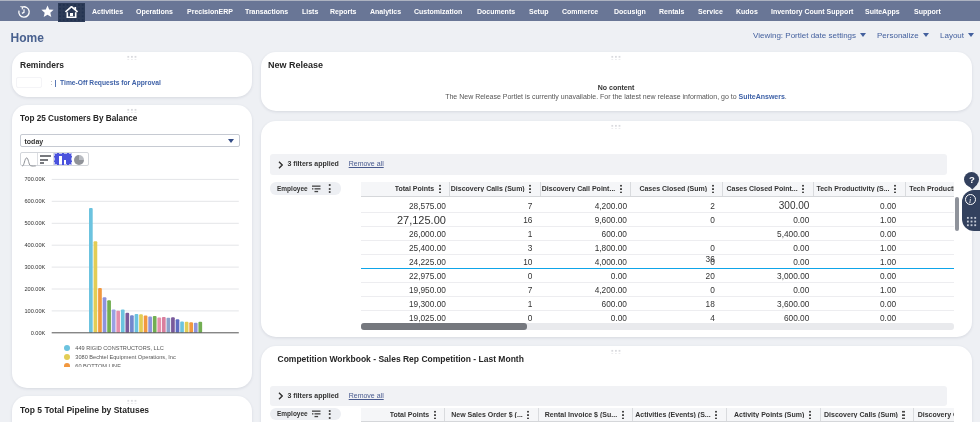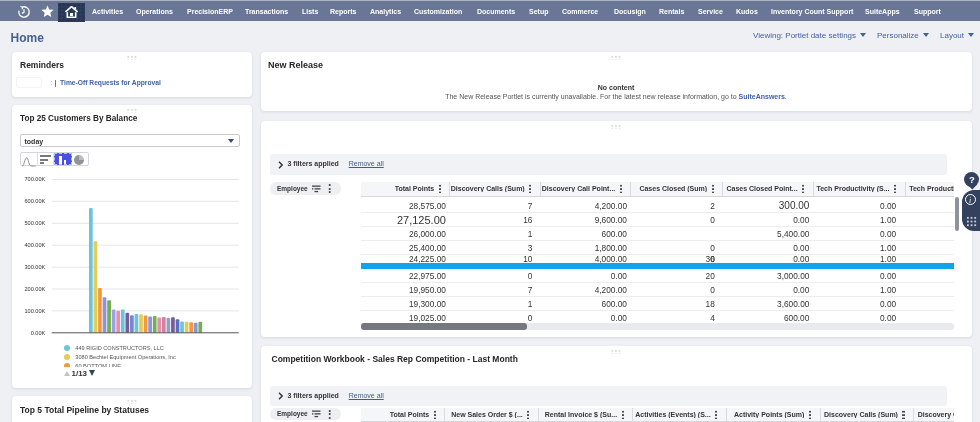--- a/index.html
+++ b/index.html
@@ -1,18 +1,18 @@
 <!DOCTYPE html>
 <html><head><meta charset="utf-8">
 <style>
 * { margin:0; padding:0; box-sizing:border-box; }
 html,body { width:980px; height:422px; overflow:hidden; }
 body { font-family:"Liberation Sans", sans-serif; background:#eef0f4; position:relative; }
 .abs { position:absolute; }
-.card { position:absolute; background:#fff; border-radius:4px; box-shadow:0 1px 3px rgba(55,60,90,0.13); }
+.card { position:absolute; background:#fff; border-radius:15px; box-shadow:0 1px 3px rgba(55,60,90,0.13); }
 .dots { position:absolute; width:11px; height:5px; left:50%; top:3px; transform:translateX(-50%);
   background-image:radial-gradient(circle, #d9dade 0.8px, transparent 0.9px); background-size:3.6px 3.6px; }
 .ctitle { position:absolute; font-weight:bold; color:#262626; font-size:8.5px; }
 .navitem { position:absolute; top:6.5px; color:#fff; font-weight:bold; font-size:7px; white-space:nowrap; }
 .toplink { position:absolute; color:#44609e; font-size:8px; white-space:nowrap; }
 .caret { display:inline-block; width:0; height:0; border-left:3.2px solid transparent; border-right:3.2px solid transparent; border-top:4px solid #44609e; margin-left:4px; position:relative; top:-1px;}
 </style></head>
 <body>
 
 <div class="abs" style="left:0;top:0;width:980px;height:20.5px;background:#697696;border-top:1.5px solid #adb3c1;">
@@ -131,25 +131,20 @@
       <line x1="39.7" y1="162.8" x2="226.8" y2="162.8" stroke="#555" stroke-width="1"></line>
     </svg>
 <div class="abs" style="left:0;top:237.8px;width:240px;height:24px;overflow:hidden;">
 <div class="abs" style="left:52.3px;top:2.0px;width:6.3px;height:6.3px;border-radius:50%;background:#6cc3df;"></div>
 <div class="abs" style="left:63.8px;top:2.0px;font-size:5.6px;color:#555;">449 RIGID CONSTRUCTORS, LLC</div>
 <div class="abs" style="left:52.3px;top:10.9px;width:6.3px;height:6.3px;border-radius:50%;background:#e3cd55;"></div>
 <div class="abs" style="left:63.8px;top:10.9px;font-size:5.6px;color:#555;">3080 Bechtel Equipment Operations, Inc</div>
 <div class="abs" style="left:52.3px;top:19.8px;width:6.3px;height:6.3px;border-radius:50%;background:#f2983f;"></div>
 <div class="abs" style="left:63.8px;top:19.8px;font-size:5.6px;color:#555;">60 BOTTOM LINE</div>
 </div>
-<div class="abs" style="left:0;top:263px;width:240px;height:14px;">
- <div class="abs" style="left:52px;top:2.5px;width:0;height:0;border-left:3.4px solid transparent;border-right:3.4px solid transparent;border-bottom:5.5px solid #c0c3c8;"></div>
- <div class="abs" style="left:60px;top:0.5px;font-size:8px;font-weight:bold;color:#333;">1/13</div>
- <div class="abs" style="left:77px;top:2px;width:0;height:0;border-left:3.8px solid transparent;border-right:3.8px solid transparent;border-top:6px solid #33415e;"></div>
-</div>
 </div>
 <div class="card" style="left:11.5px;top:395.5px;width:240px;height:45px;">
 <div class="dots"></div>
 <div class="ctitle" style="left:8.5px;top:9px;">Top 5 Total Pipeline by Statuses</div>
 </div>
 <div class="card" style="left:260.5px;top:52px;width:711px;height:59px;">
 <div class="dots"></div>
 <div class="ctitle" style="left:7.5px;top:8px;font-size:9px;">New Release</div>
 <div class="abs" style="left:0;top:32px;width:711px;text-align:center;font-size:7px;font-weight:bold;color:#333;">No content</div>
 <div class="abs" style="left:0;top:41.3px;width:711px;text-align:center;font-size:7px;color:#555;">The New Release Portlet is currently unavailable. For the latest new release information, go to <span style="color:#3f62a8;font-weight:bold;">SuiteAnswers</span>.</div>
@@ -232,21 +227,21 @@
       </div>
       <div style="display:flex;height:14px;border-bottom:1px solid #ededf0;">
         <div style="width:88.7px;display:flex;align-items:center;justify-content:flex-end;padding-right:3.5px;font-size:8.3px;color:#333;">25,400.00</div>
         <div style="width:90.5px;display:flex;align-items:center;justify-content:flex-end;padding-right:7.5px;font-size:8.3px;color:#333;">3</div>
         <div style="width:90.6px;display:flex;align-items:center;justify-content:flex-end;padding-right:3.5px;font-size:8.3px;color:#333;">1,800.00</div>
         <div style="width:91.8px;display:flex;align-items:center;justify-content:flex-end;padding-right:7.5px;font-size:8.3px;color:#333;">0</div>
         <div style="width:90.6px;display:flex;align-items:center;justify-content:flex-end;padding-right:3.5px;font-size:8.3px;color:#333;">0.00</div>
         <div style="width:91.8px;display:flex;align-items:center;justify-content:flex-end;padding-right:8.5px;font-size:8.3px;color:#333;">1.00</div>
         <div style="width:49px;display:flex;align-items:center;justify-content:flex-end;padding-right:0px;font-size:8.3px;color:#333;"></div>
       </div>
-      <div style="display:flex;height:14px;border-bottom:6px solid #0ea5e9;">
+      <div style="display:flex;height:14px;border-bottom:1px solid #0ea5e9;">
         <div style="width:88.7px;display:flex;align-items:center;justify-content:flex-end;padding-right:3.5px;font-size:8.3px;color:#333;">24,225.00</div>
         <div style="width:90.5px;display:flex;align-items:center;justify-content:flex-end;padding-right:7.5px;font-size:8.3px;color:#333;">10</div>
         <div style="width:90.6px;display:flex;align-items:center;justify-content:flex-end;padding-right:3.5px;font-size:8.3px;color:#333;">4,000.00</div>
         <div style="width:91.8px;display:flex;align-items:center;justify-content:flex-end;padding-right:7.5px;font-size:8.3px;color:#333;">0</div>
         <div style="width:90.6px;display:flex;align-items:center;justify-content:flex-end;padding-right:3.5px;font-size:8.3px;color:#333;">0.00</div>
         <div style="width:91.8px;display:flex;align-items:center;justify-content:flex-end;padding-right:8.5px;font-size:8.3px;color:#333;">1.00</div>
         <div style="width:49px;display:flex;align-items:center;justify-content:flex-end;padding-right:0px;font-size:8.3px;color:#333;"></div>
       </div>
       <div style="display:flex;height:14px;border-bottom:1px solid #ededf0;">
         <div style="width:88.7px;display:flex;align-items:center;justify-content:flex-end;padding-right:3.5px;font-size:8.3px;color:#333;">22,975.00</div>
@@ -284,21 +279,21 @@
         <div style="width:91.8px;display:flex;align-items:center;justify-content:flex-end;padding-right:8.5px;font-size:8.3px;color:#333;">0.00</div>
         <div style="width:49px;display:flex;align-items:center;justify-content:flex-end;padding-right:0px;font-size:8.3px;color:#333;"></div>
       </div>
     </div>
 <div class="abs" style="left:100.2px;top:202.8px;width:593px;height:6.5px;background:#e9eaed;border-radius:3px;"></div>
 <div class="abs" style="left:100.5px;top:202.8px;width:166px;height:6.5px;background:#75787e;border-radius:3px;"></div>
 <div class="abs" style="left:694px;top:76.5px;width:4.5px;height:34px;background:#8f939b;border-radius:2.5px;"></div>
 </div>
 <div class="card" style="left:260.5px;top:346px;width:711px;height:90px;overflow:hidden;">
 <div class="dots"></div>
-<div class="ctitle" style="left:11px;top:8px;">Competition Workbook - Sales Rep Competition - Last Month</div>
+<div class="ctitle" style="left:17px;top:8px;">Competition Workbook - Sales Rep Competition - Last Month</div>
 <div class="abs" style="left:9px;top:39.7px;width:677.5px;height:20.5px;background:#f1f2f5;border-radius:3px;">
  <svg class="abs" style="left:8px;top:6.5px;" width="5" height="8" viewBox="0 0 5 8">
         <path d="M1 0.8 L4.2 4 L1 7.2" fill="none" stroke="#333" stroke-width="1.4"></path>
       </svg>
  <div class="abs" style="left:18px;top:6.2px;font-size:7px;font-weight:bold;color:#333;">3 filters applied</div>
  <div class="abs" style="left:79.2px;top:6.2px;font-size:7px;color:#47598e;text-decoration:underline;">Remove all</div>
 </div>
 <div class="abs" style="left:9.5px;top:61.7px;width:71px;height:12.5px;background:#edeff3;border-radius:6px;">
  <div class="abs" style="left:7px;top:2.8px;font-size:6.5px;font-weight:bold;color:#333;">Employee</div>
  <svg class="abs" style="left:42px;top:2.5px;" width="9" height="8" viewBox="0 0 9 8">

